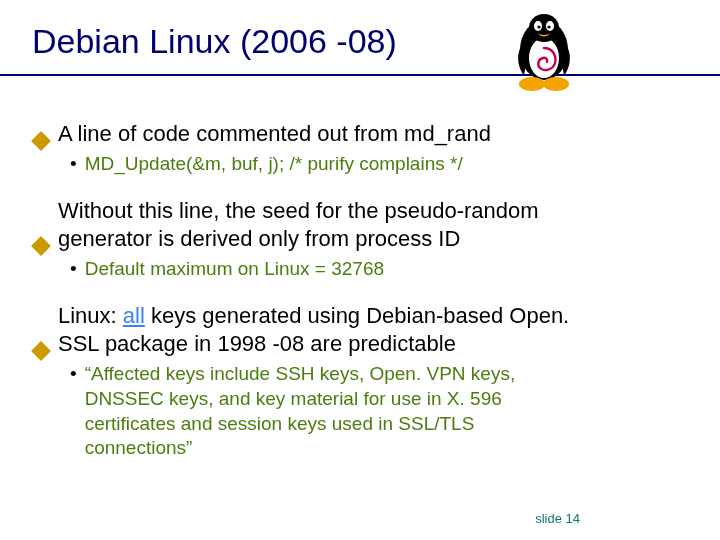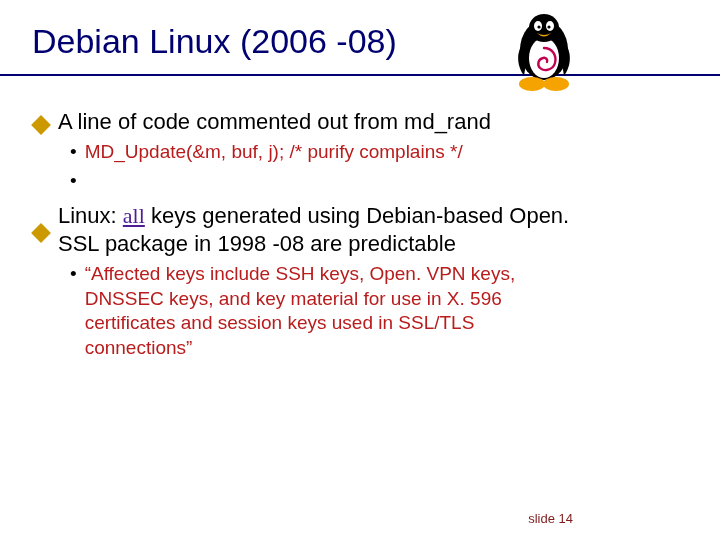--- a/index.html
+++ b/index.html
@@ -35,22 +35,22 @@
     background: #000070;
   }
   .content {
     position: absolute;
     top: 100px;
     left: 32px;
     right: 32px;
   }
   .level1 {
     display: flex;
-    align-items: center;
-    margin-top: 8px;
+    align-items: flex-end;
+    margin-top: 20px;
     margin-bottom: 2px;
   }
   .diamond {
     flex: 0 0 auto;
     width: 14px;
     height: 14px;
     background: #cc9900;
     transform: rotate(45deg);
     margin-top: 6px;
     margin-right: 10px;
@@ -70,36 +70,35 @@
   }
   .dot {
     flex: 0 0 auto;
     margin-right: 8px;
     color: #000000;
     font-size: 19px;
     line-height: 1.3;
   }
   .level2-text {
     font-size: 19px;
-    color: #b91c1c;
+    color: #4d7c0f;
     line-height: 1.3;
   }
   .underline {
     text-decoration: underline;
   }
   .red {
-    color: #4c1d95;
-    font-family: Liberation Serif, serif;
+    color: #3b82f6;
   }
   .footer {
     position: absolute;
     bottom: 14px;
-    right: 29px;
+    right: 22px;
     font-size: 13px;
-    color: #7f1d1d;
+    color: #0f766e;
   }
   .logo {
     position: absolute;
     top: 6px;
     right: 18px;
     width: 80px;
     height: 90px;
   }
   .logo svg { width: 100%; height: 100%; }
 </style>
@@ -142,22 +141,27 @@
 
     <div class="level1">
       <div class="diamond"></div>
       <div class="level1-text">A line of code commented out from md_rand</div>
     </div>
     <div class="level2">
       <div class="dot">•</div>
       <div class="level2-text">MD_Update(&amp;m, buf, j);  /* purify complains */</div>
     </div>
 
+    <div class="level1">
+      <div class="diamond"></div>
+      <div class="level1-text">Without this line, the seed for the pseudo-random generator is derived only from process ID</div>
+    </div>
     <div class="level2">
       <div class="dot">•</div>
+      <div class="level2-text">Default maximum on Linux = 32768</div>
     </div>
 
     <div class="level1">
       <div class="diamond"></div>
       <div class="level1-text">
         <span>Linux: </span><span class="underline red">all</span><span> keys generated using Debian-based Open. SSL package in 1998 -08 are predictable</span>
       </div>
     </div>
     <div class="level2">
       <div class="dot">•</div>

